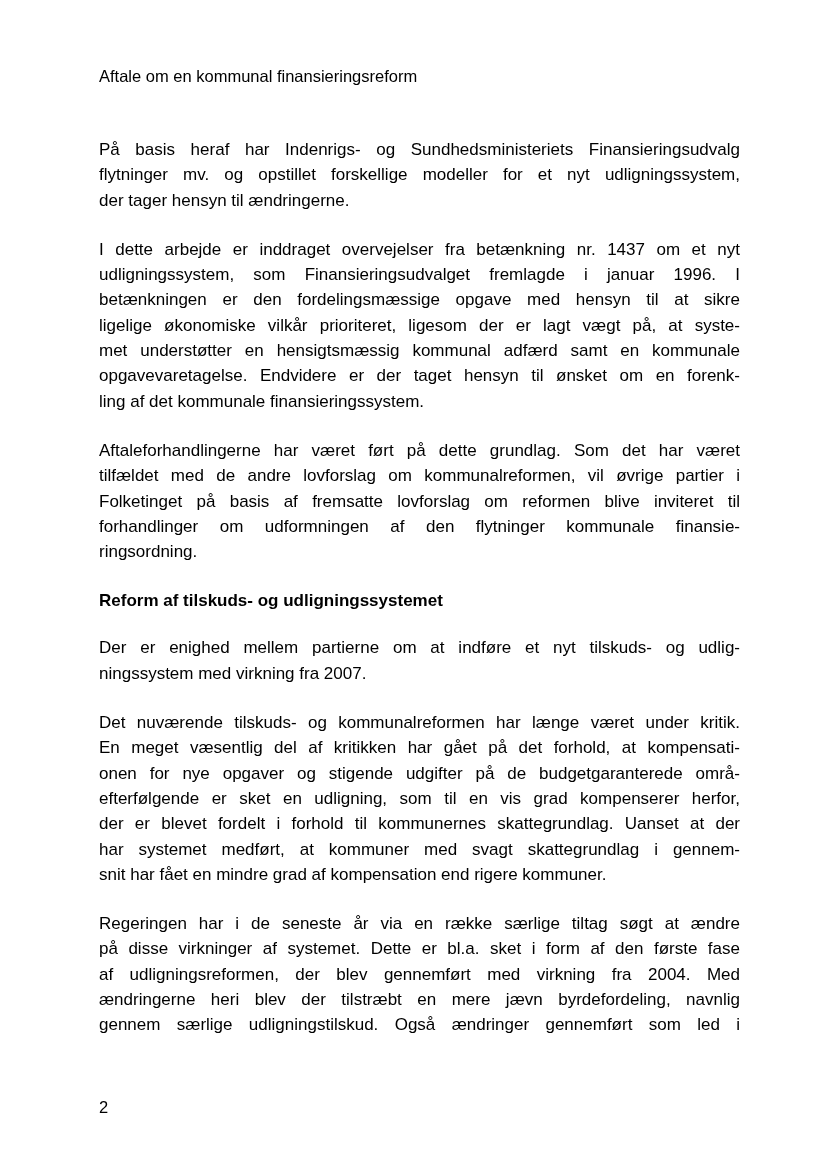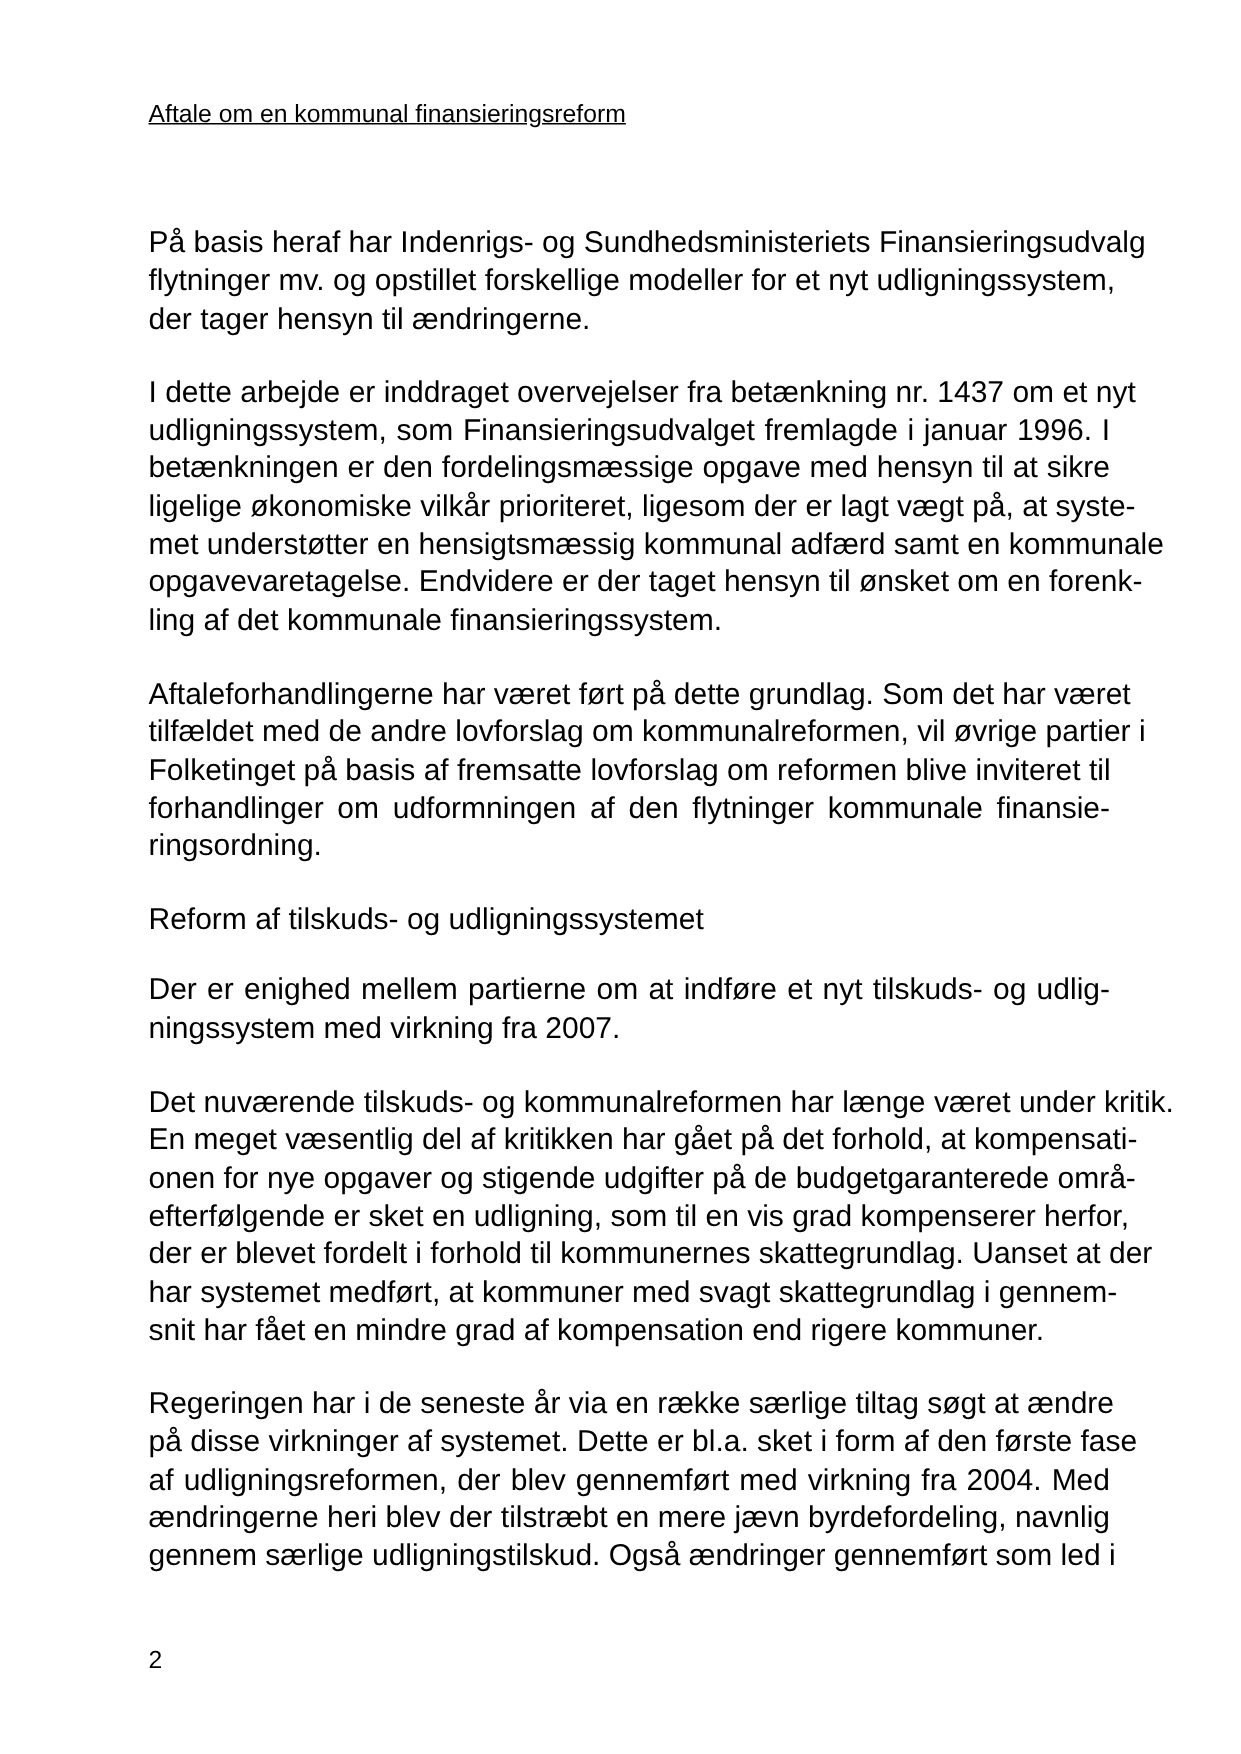--- a/index.html
+++ b/index.html
@@ -1,24 +1,24 @@
 <!DOCTYPE html>
 <html><head>
 <meta charset="utf-8">
 <style>
   html, body { margin: 0; padding: 0; background: #ffffff; }
   body { width: 827px; height: 1169px; position: relative; overflow: hidden;
          font-family: "Liberation Sans", sans-serif; color: #000; }
-  .header { position: absolute; left: 99px; top: 66px; font-size: 16.5px; line-height: 20px; text-decoration: underline; }
-  .content { position: absolute; left: 99px; top: 150px; width: 641px; font-size: 20px; }
+  .header { position: absolute; left: 99px; top: 66px; font-size: 16.5px; line-height: 20px; }
+  .content { position: absolute; left: 99px; top: 137px; width: 641px; font-size: 17px; }
   .para { margin: 0 0 24px 0; }
   .line { display: block; height: 25.3px; line-height: 25.3px; white-space: nowrap;
           text-align: justify; text-align-last: justify; }
   .line.last { text-align-last: left; }
-  .heading { font-weight: normal; height: 25px; line-height: 25px; margin: 0 0 22px 0; }
+  .heading { font-weight: bold; height: 25px; line-height: 25px; margin: 0 0 22px 0; }
   .pagenum { position: absolute; left: 99px; top: 1097px; font-size: 16.5px; line-height: 20px; }
 </style>
 </head>
 <body>
 
 <div class="header">Aftale om en kommunal finansieringsreform</div>
 
 <div class="content">
   <div class="para">
       <span class="line">På basis heraf har Indenrigs- og Sundhedsministeriets Finansieringsudvalg</span>

